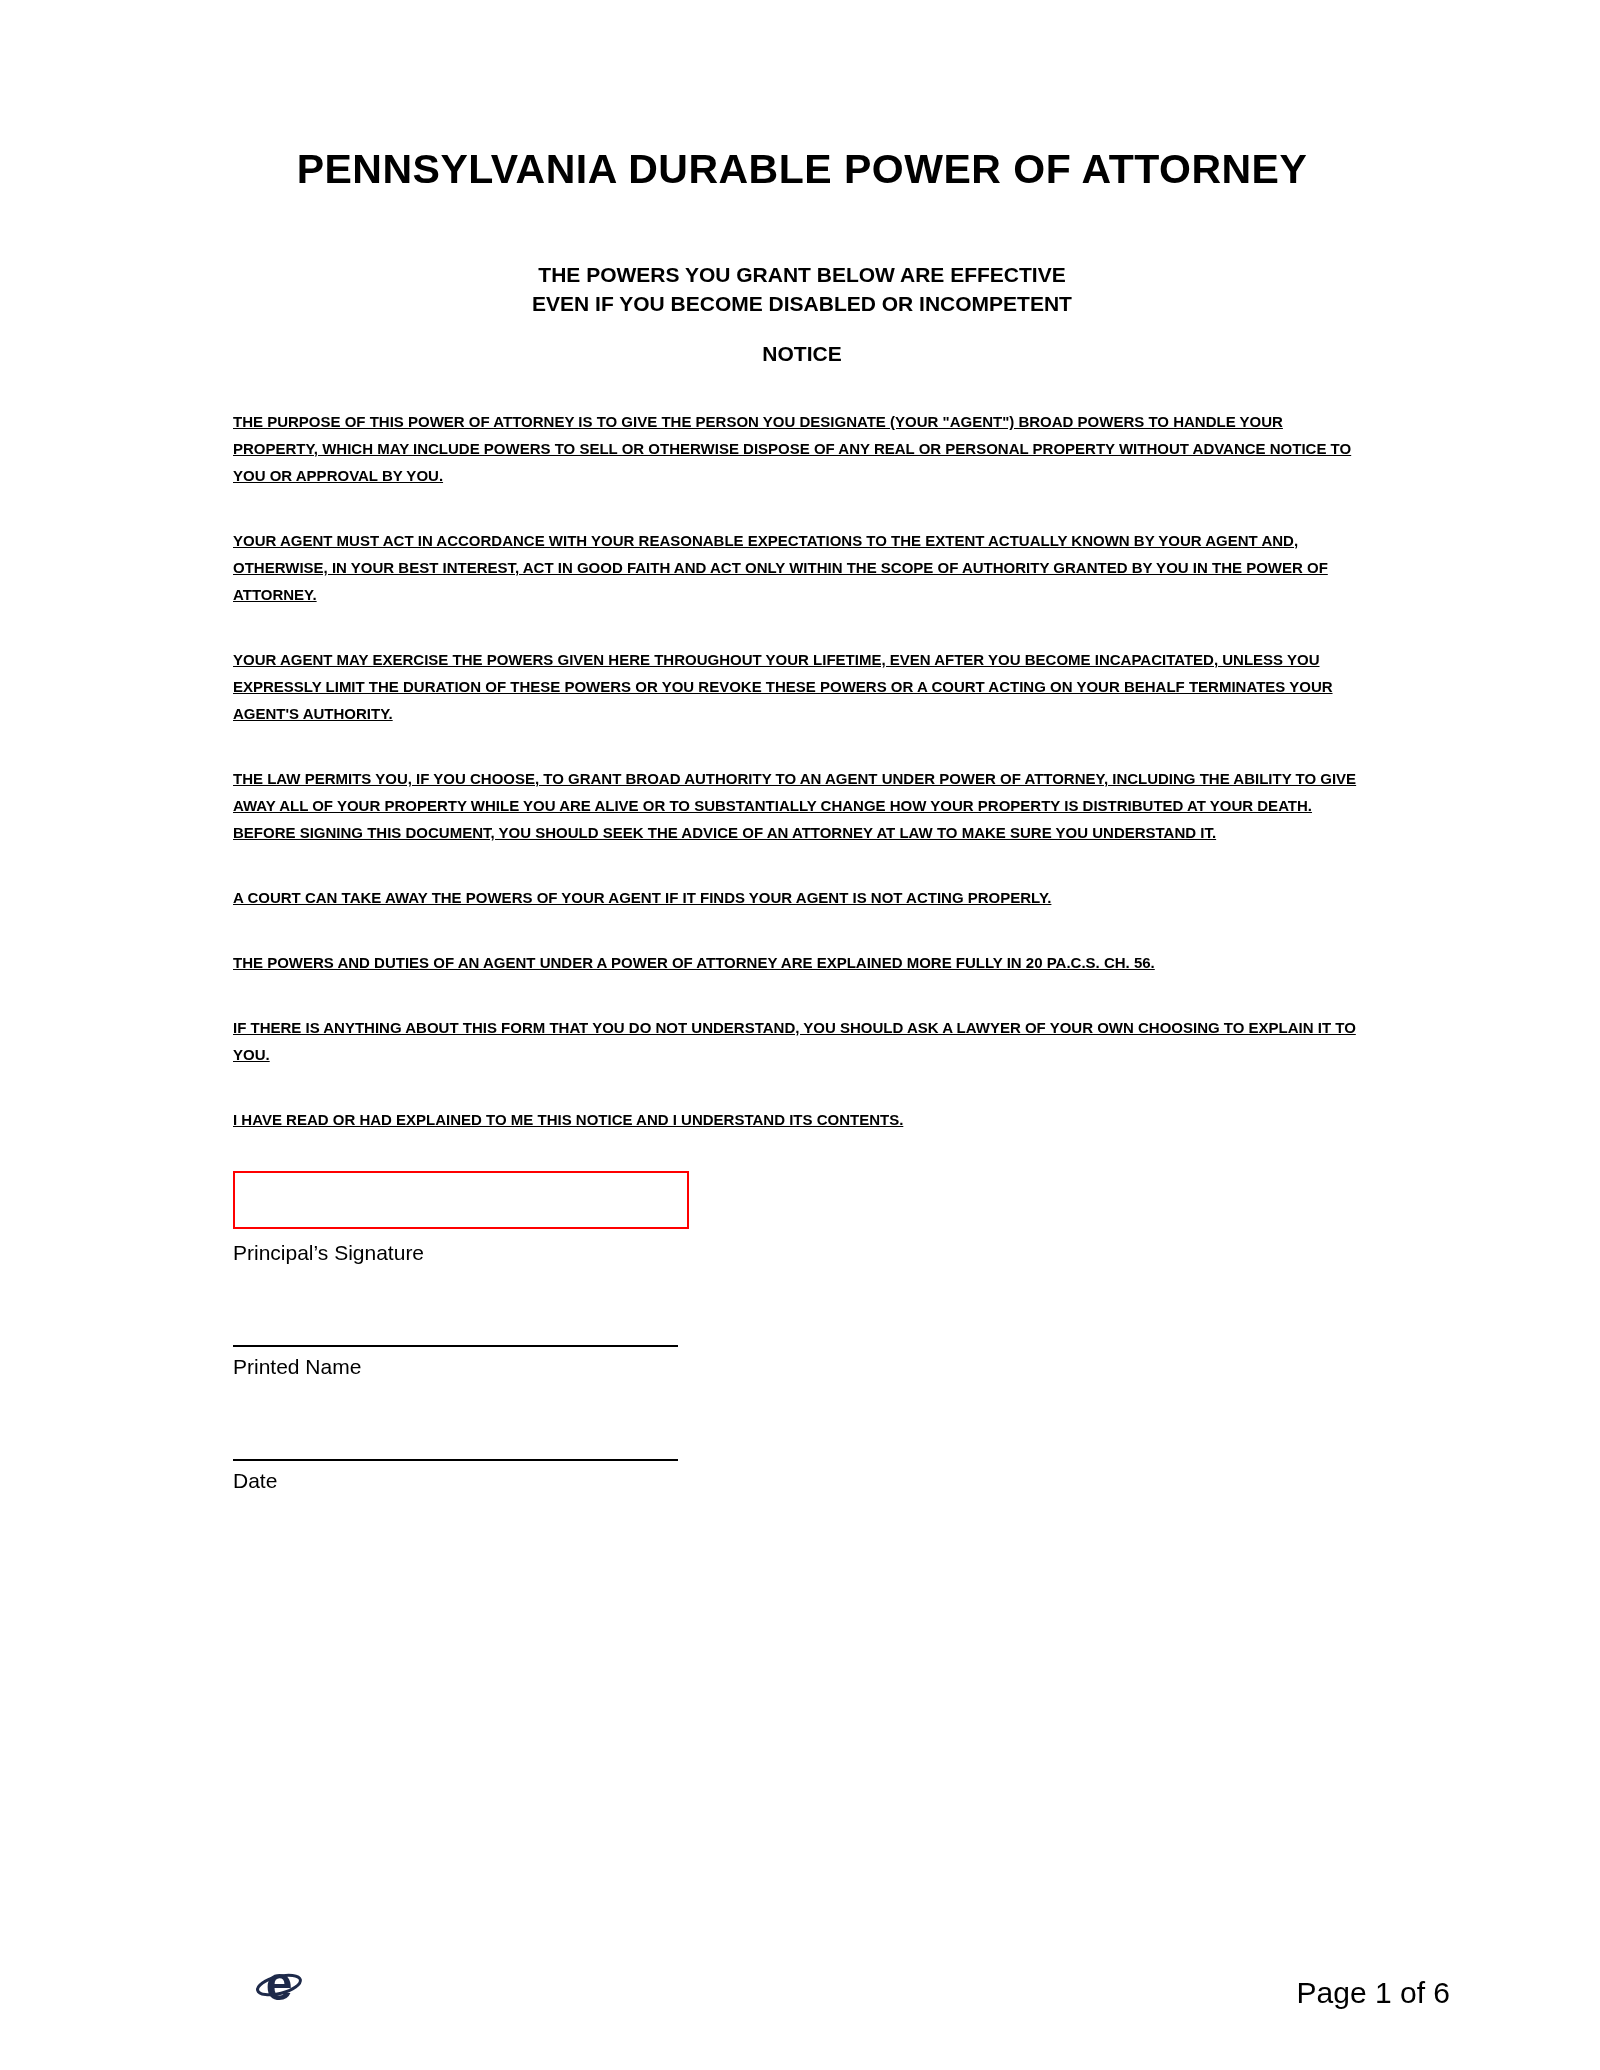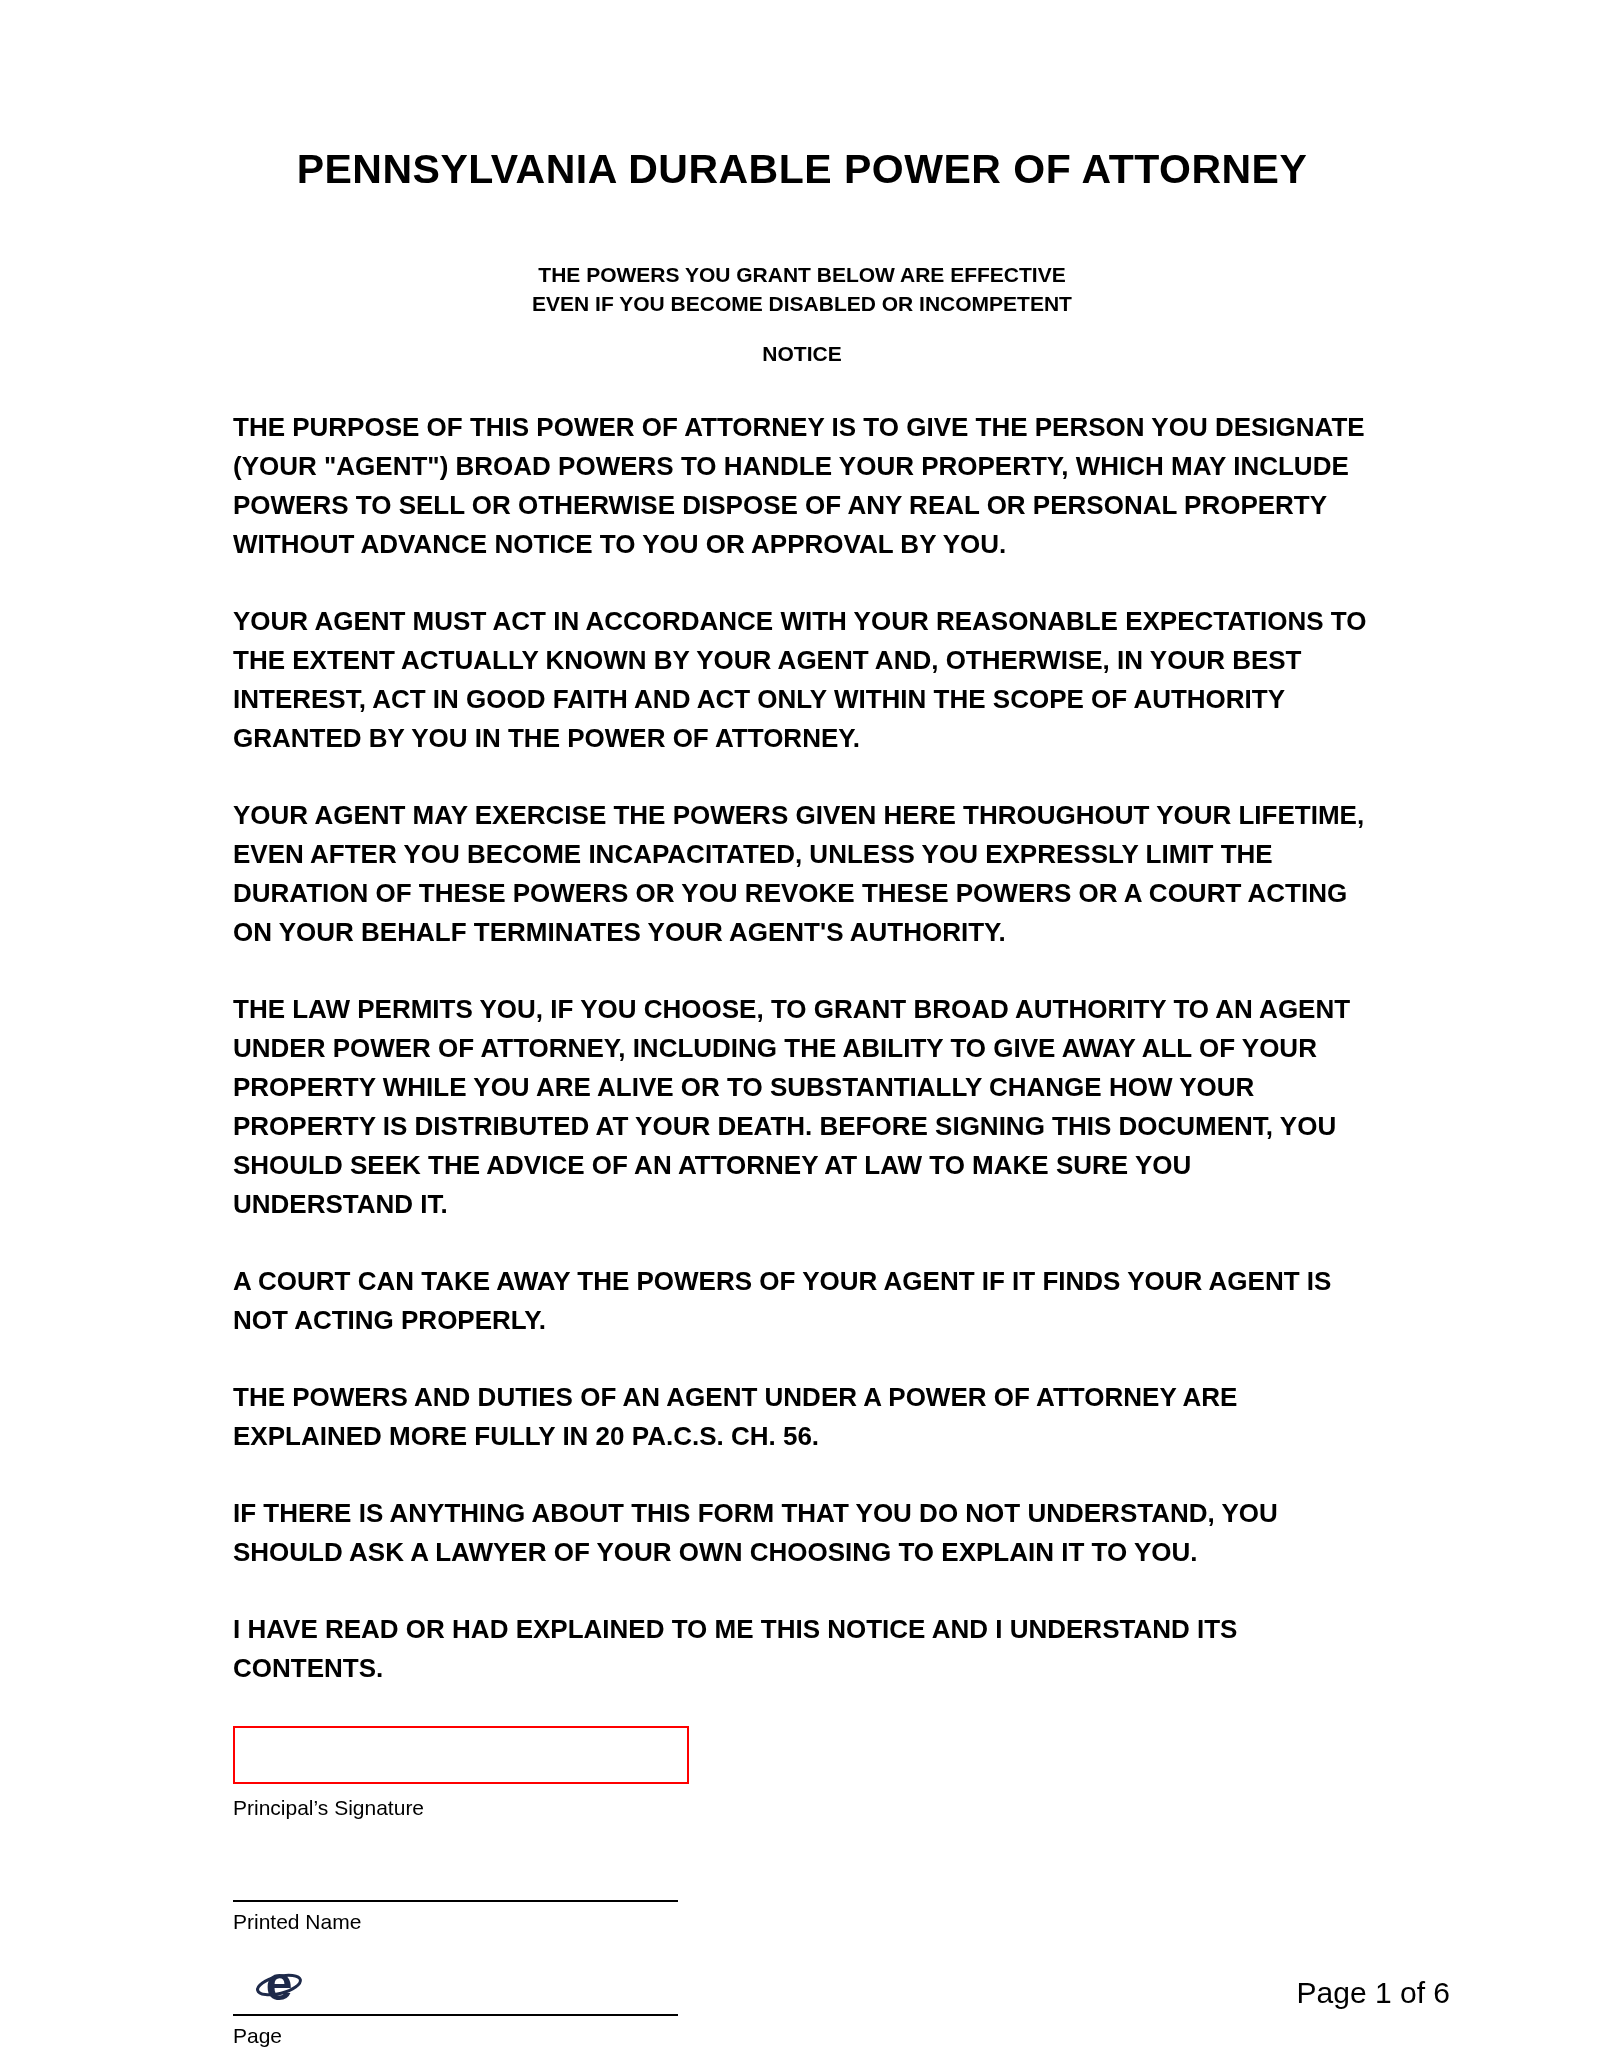--- a/index.html
+++ b/index.html
@@ -32,24 +32,25 @@
     line-height: 29px;
     margin-bottom: 24px;
   }
   .notice-heading {
     text-align: center;
     font-size: 21px;
     font-weight: bold;
     margin-bottom: 42px;
   }
   p.para {
-    font-size: 26px;
+    font-size: 15px;
     font-weight: bold;
-    line-height: 39px;
+    line-height: 27px;
     margin-bottom: 38px;
+    text-decoration: underline;
   }
   .sig-section { margin-top: 2px; }
   .sig-box {
     width: 456px;
     height: 58px;
     border: 2px solid #ff0000;
     cursor: pointer;
   }
   .sig-label {
     font-size: 21px;
@@ -107,21 +108,21 @@
 
   <div class="sig-section">
 
     <div class="sig-box"></div>
     <div class="sig-label">Principal’s Signature</div>
 
     <div class="fill-line"></div>
     <div class="fill-label">Printed Name</div>
 
     <div class="fill-line"></div>
-    <div class="fill-label">Page</div>
+    <div class="fill-label">Date</div>
 
   </div>
 
 </div>
 
 <div class="footer-logo">
   <svg width="48" height="54" viewBox="0 0 48 54" xmlns="http://www.w3.org/2000/svg">
     <text x="24" y="42" font-size="48" font-weight="bold" font-family="Liberation Sans, sans-serif" text-anchor="middle" fill="#1e2a4a">e</text>
     <ellipse cx="24" cy="27" rx="22" ry="8.5" fill="none" stroke="#1e2a4a" stroke-width="3" transform="rotate(-14 24 27)"></ellipse>
   </svg>

